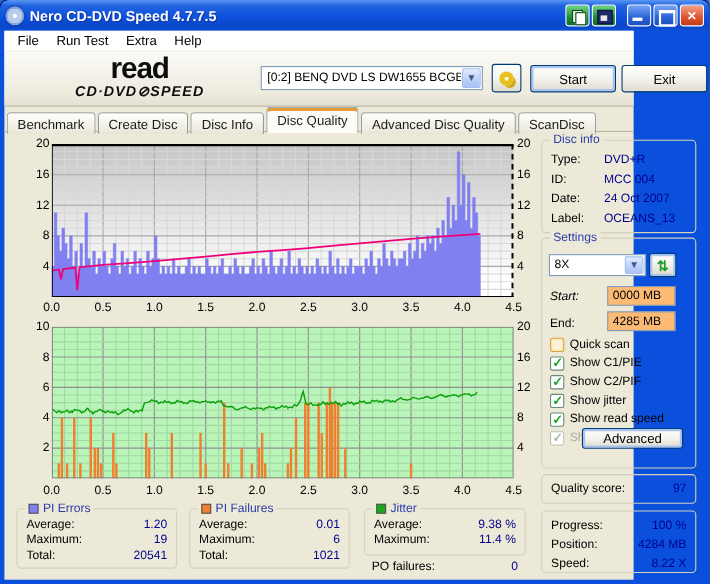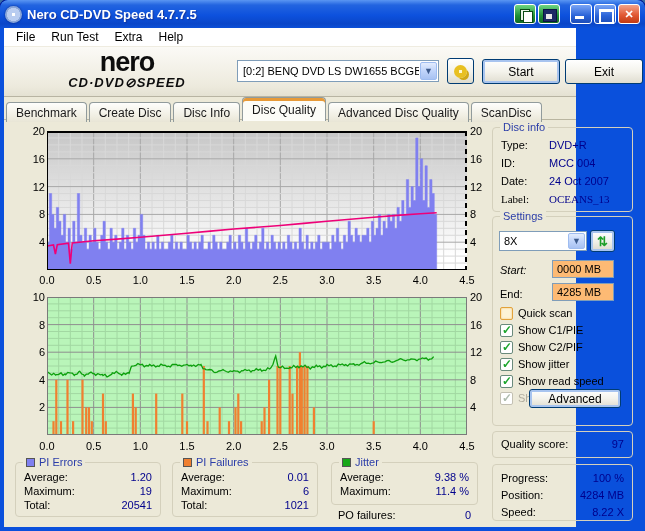--- a/index.html
+++ b/index.html
@@ -131,21 +131,21 @@
   <div class="content">
     <div class="menubar" id="menubar">
         <div class="menu-item">File</div>
         <div class="menu-item">Run Test</div>
         <div class="menu-item">Extra</div>
         <div class="menu-item">Help</div>
       </div>
 
     <div class="header">
       <div class="logo">
-        <div class="logo-1">nero</div>
+        <div class="logo-1">read</div>
         <div class="logo-2">CD·DVD⊘SPEED</div>
       </div>
       <div class="combo">
         <span class="combo-text">[0:2]   BENQ DVD LS DW1655 BCGB</span>
         <span class="combo-arrow">▼</span>
       </div>
       <div class="mini-btn">
         <span class="disc-stack"></span>
       </div>
       <div class="xp-btn" style="left:561px; top:12px;">Exit</div>
@@ -426,21 +426,21 @@
             <span style="color: rgb(0, 0, 140);">DVD+R</span>
           </div>
           <div class="kv-row" style="top: 29px;">
             <span class="lbl" style="width: 48px;">ID:</span>
             <span style="color: rgb(0, 0, 140);">MCC 004</span>
           </div>
           <div class="kv-row" style="top: 47px;">
             <span class="lbl" style="width: 48px;">Date:</span>
             <span style="color: rgb(0, 0, 140);">24 Oct 2007</span>
           </div>
-          <div class="kv-row" style="top: 65px; font-family: Liberation Serif, serif;">
+          <div class="kv-row" style="top: 65px;">
             <span class="lbl" style="width: 48px;">Label:</span>
             <span style="color: rgb(0, 0, 140);">OCEANS_13</span>
           </div>
         </div>
     </div>
 
     <div class="gbox" style="left:488px; top:188px; width:141px; height:210px;">
       <div class="gbox-title">Settings</div>
       <div class="sel">
         <span class="sel-text">8X</span>

